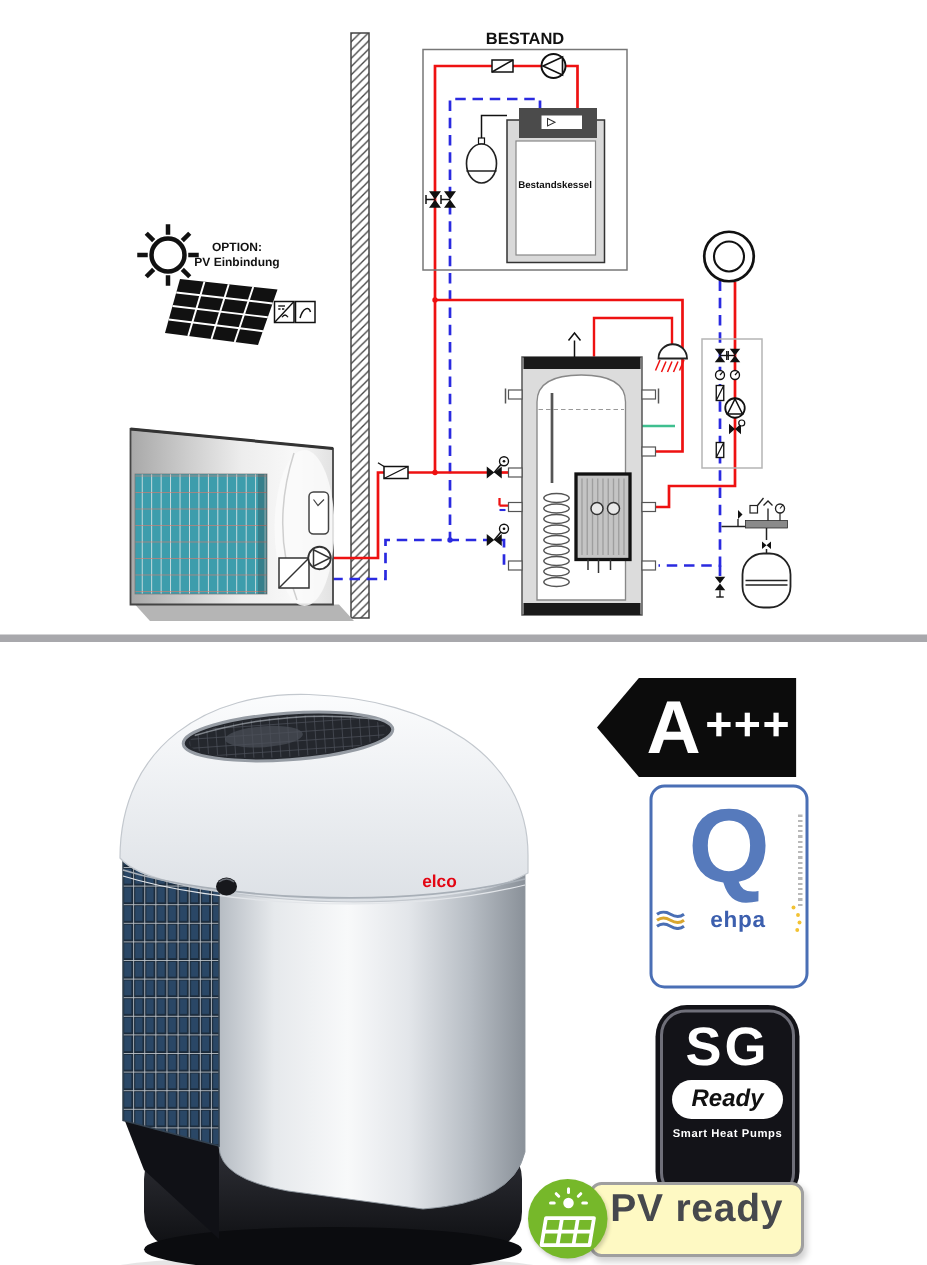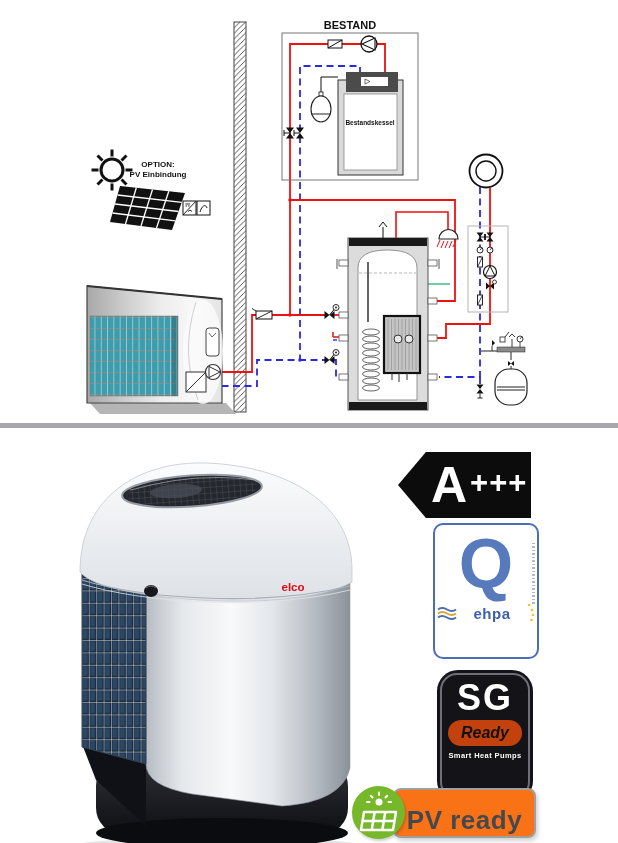--- a/index.html
+++ b/index.html
@@ -27,27 +27,27 @@
   .q-footer .ehpa-text{font-size:15px;font-weight:bold;color:#3c5fae;letter-spacing:0.5px;}
   .fine-print{position:absolute;right:2px;top:18px;width:3px;height:62px;
     background:repeating-linear-gradient(180deg,#b9b9b9 0 1.5px,transparent 1.5px 3.5px);}
 
   
   .badge-sg{left:437px;top:650px;width:96px;height:132px;background:var(--sg-black,#131318);
     border-radius:21px;box-sizing:border-box;color:#fff;text-align:center;}
   .sg-ring{position:absolute;left:3px;top:3px;right:3px;bottom:3px;border:2px solid #6f6f79;
     border-radius:17px;pointer-events:none;}
   .sg-title{font-size:36px;font-weight:bold;letter-spacing:2px;line-height:38px;padding-top:9px;}
-  .sg-pill{width:74px;height:26px;margin:3px auto 0 auto;background:#c2410c;border-radius:13px;
+  .sg-pill{width:74px;height:26px;margin:3px auto 0 auto;background:#ffffff;border-radius:13px;
     color:#111;font-size:16px;font-weight:bold;font-style:italic;line-height:26px;}
   .sg-sub{margin-top:5px;font-size:7.5px;font-weight:bold;letter-spacing:0.4px;}
 
   
-  .pv-box{left:393px;top:768px;width:143px;height:50px;background:#f97316;border:2px solid #9f9f9f;
-    border-radius:8px;box-sizing:border-box;display:flex;align-items:flex-end;justify-content:center;
+  .pv-box{left:393px;top:768px;width:143px;height:50px;background:#fef9c3;border:2px solid #9f9f9f;
+    border-radius:8px;box-sizing:border-box;display:flex;align-items:flex-start;justify-content:center;
     font-size:26px;font-weight:bold;color:var(--pv-text-gray,#46484d);letter-spacing:0.5px;
     box-shadow:2px 3px 4px rgba(0,0,0,0.18);}
   .pv-circle{left:352px;top:766px;width:53px;height:53px;background:var(--pv-green,#76b82a);
     border-radius:50%;box-shadow:1px 2px 3px rgba(0,0,0,0.2);}
 </style>
 </head>
 <body>
 
 <div class="page">
 

